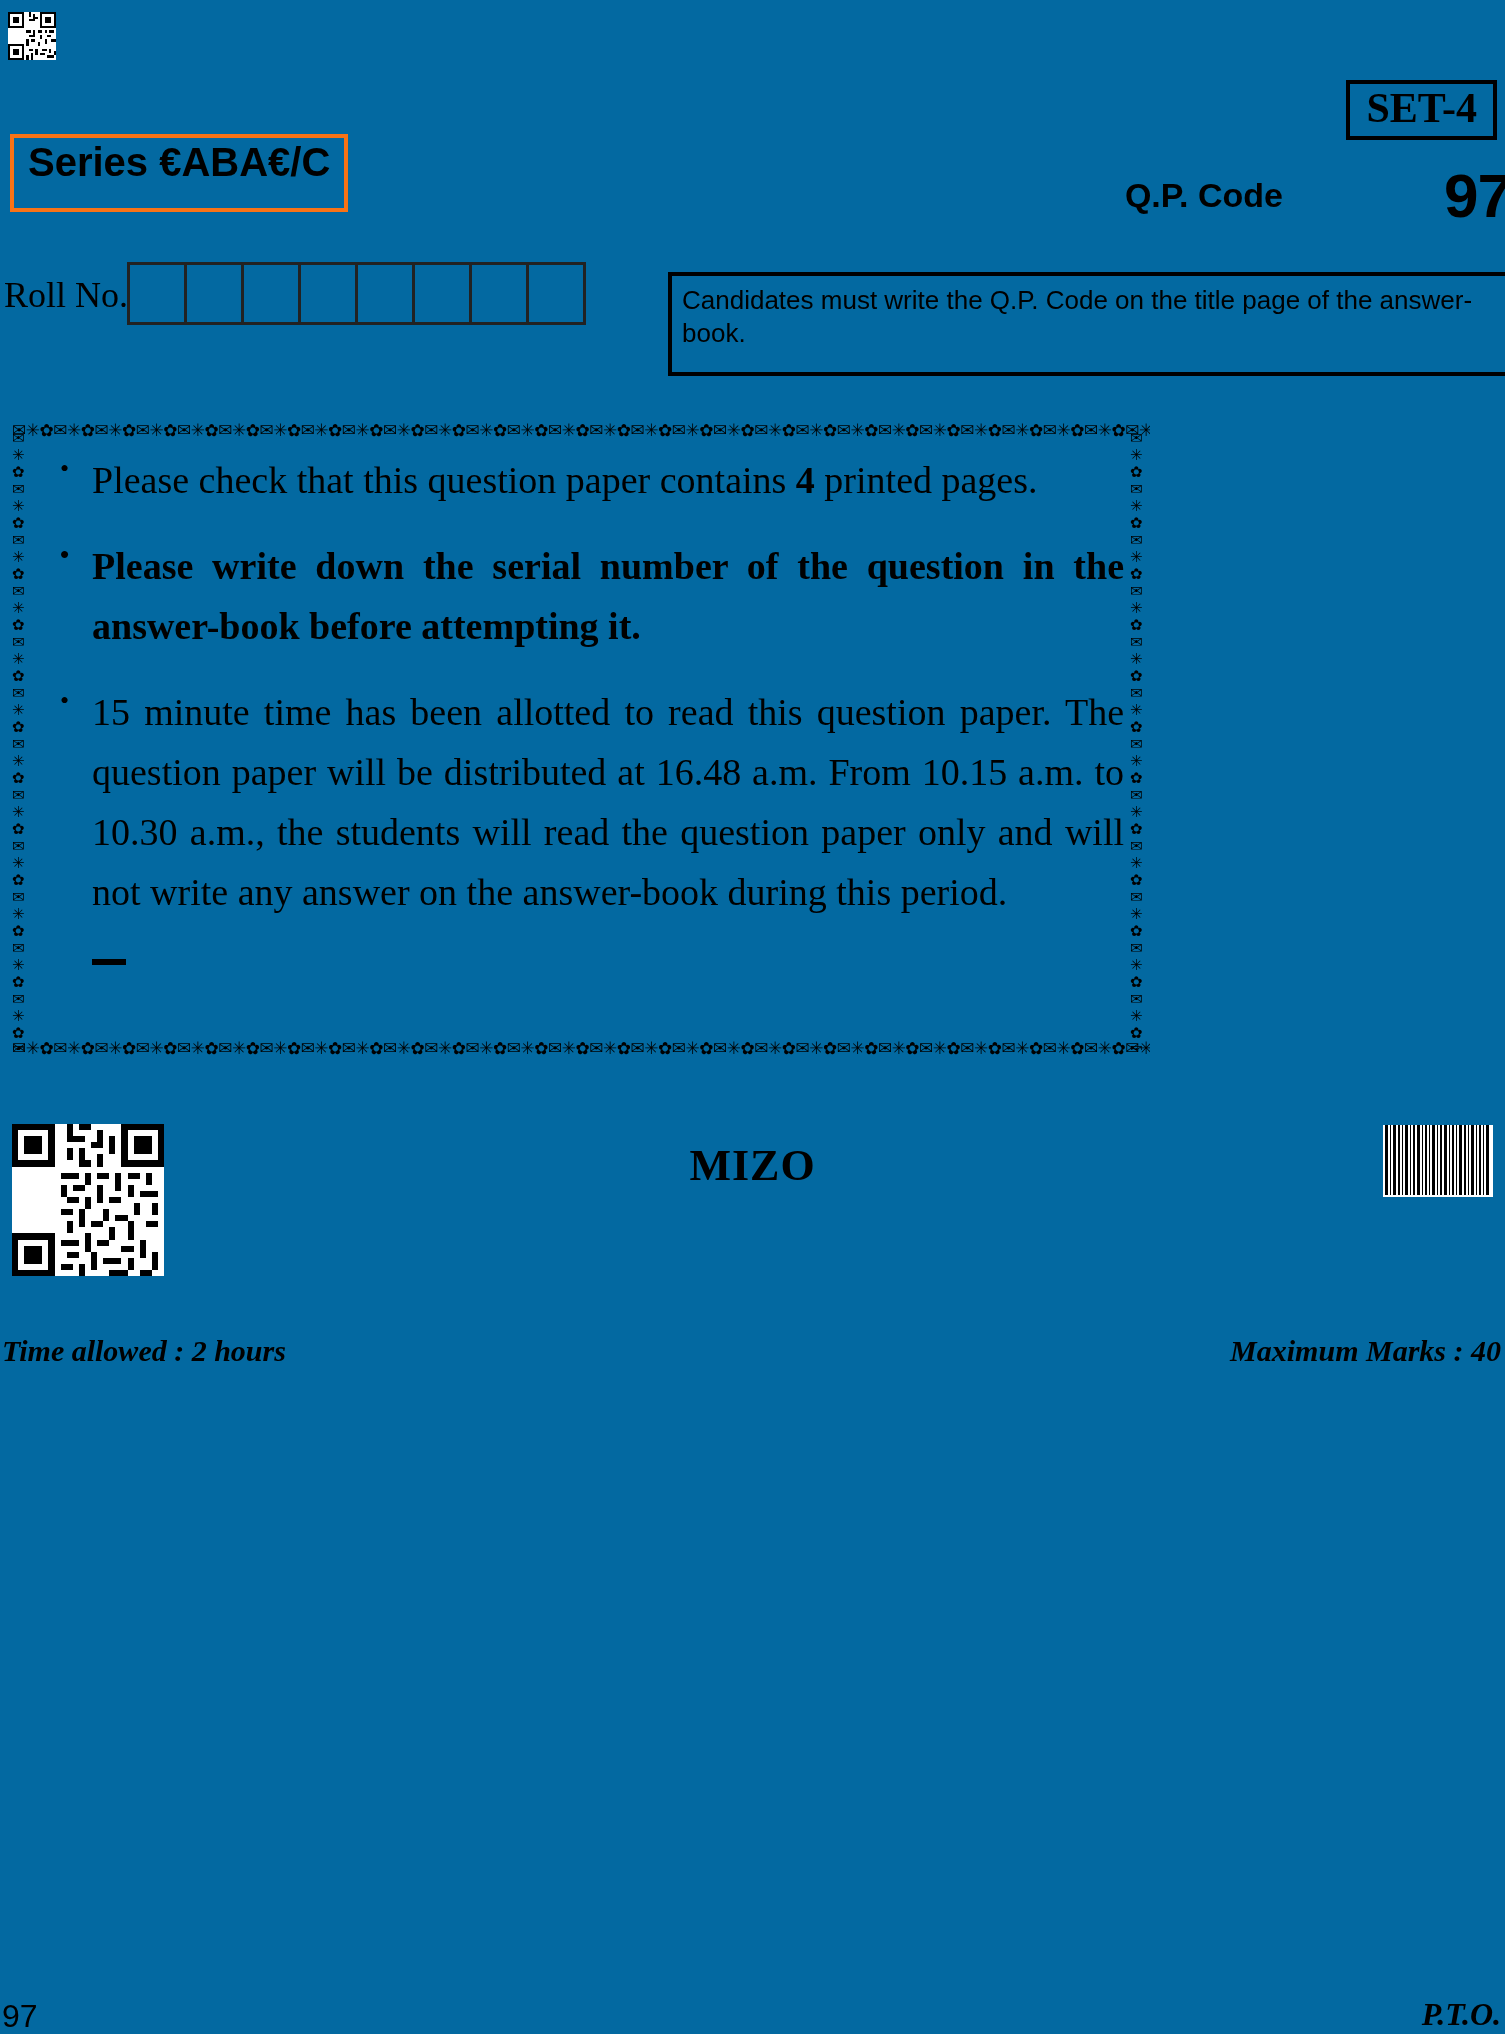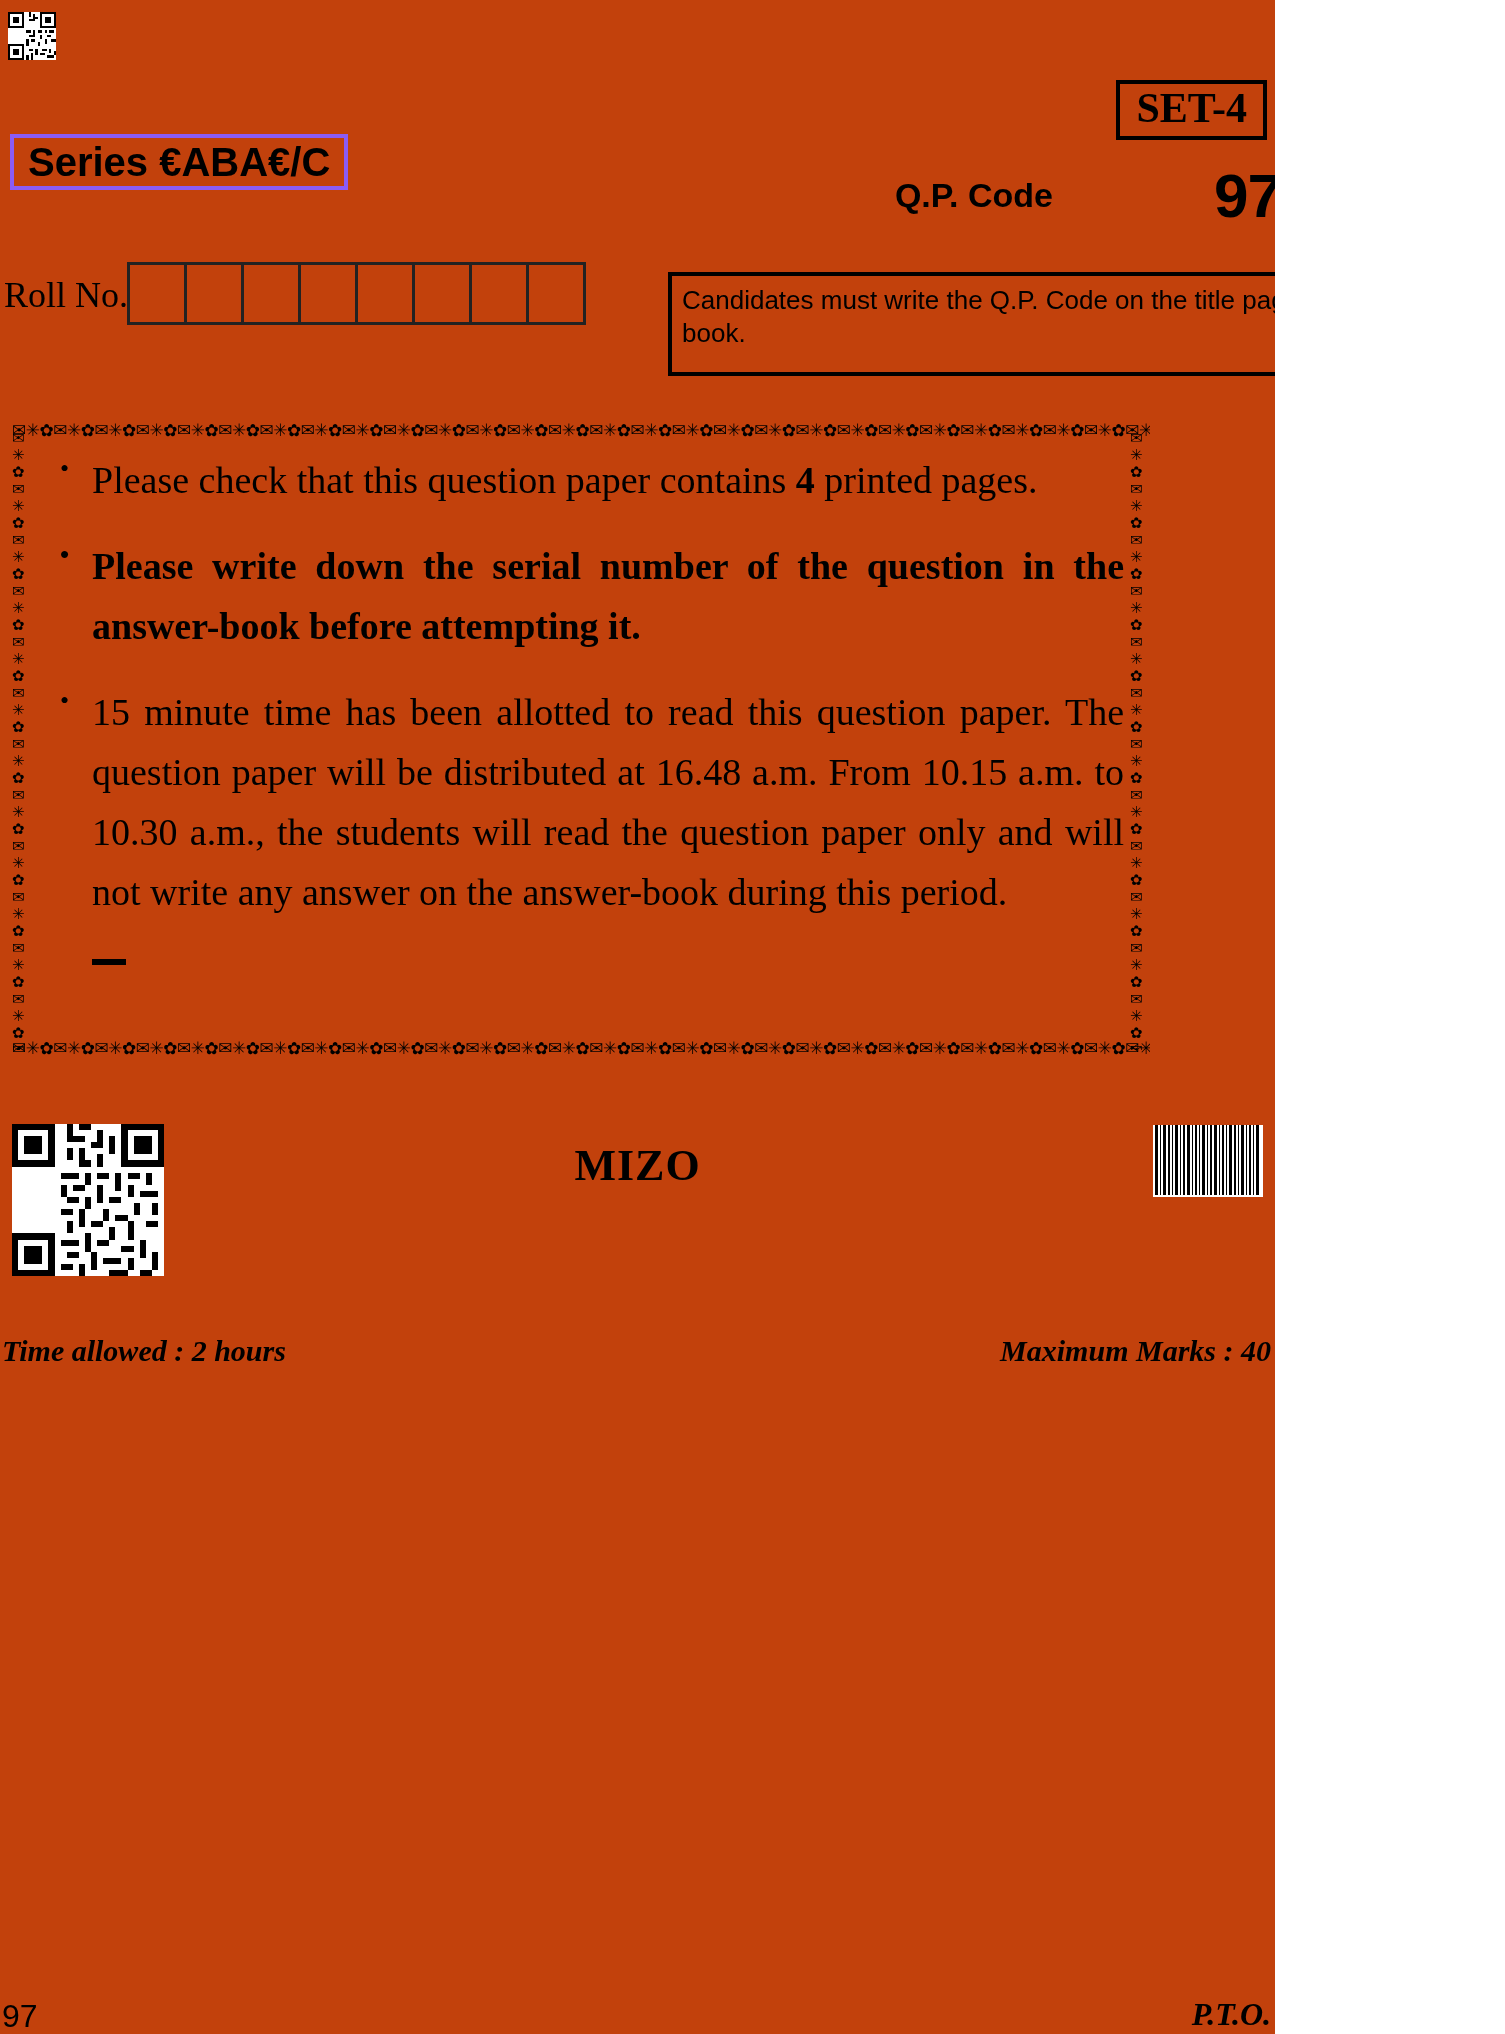--- a/index.html
+++ b/index.html
@@ -6,23 +6,23 @@
     margin: 0;
     padding: 0;
     background: #ffffff;
   }
   body {
     font-family: "Liberation Serif", serif;
     color: #000000;
   }
   #page {
     position: relative;
-    width: 1275px;
+    width: 1505px;
     height: 2034px;
-    background: #c2410c;
+    background: #0369a1;
     overflow: hidden;
   }
 
   
   .qr-small {
     position: absolute;
     left: 8px;
     top: 12px;
     width: 48px;
     height: 48px;
@@ -40,22 +40,22 @@
     font-size: 42px;
     letter-spacing: 0px;
     line-height: 1.05;
   }
 
   
   .series-box {
     position: absolute;
     left: 10px;
     top: 134px;
-    border: 4px solid #8b5cf6;
-    padding: 2px 14px 2px 14px;
+    border: 4px solid #f97316;
+    padding: 2px 14px 24px 14px;
     font-family: "Liberation Sans", sans-serif;
     font-weight: bold;
     font-size: 40px;
     line-height: 1.1;
   }
 
   
   .qp-label {
     position: absolute;
     right: 222px;

